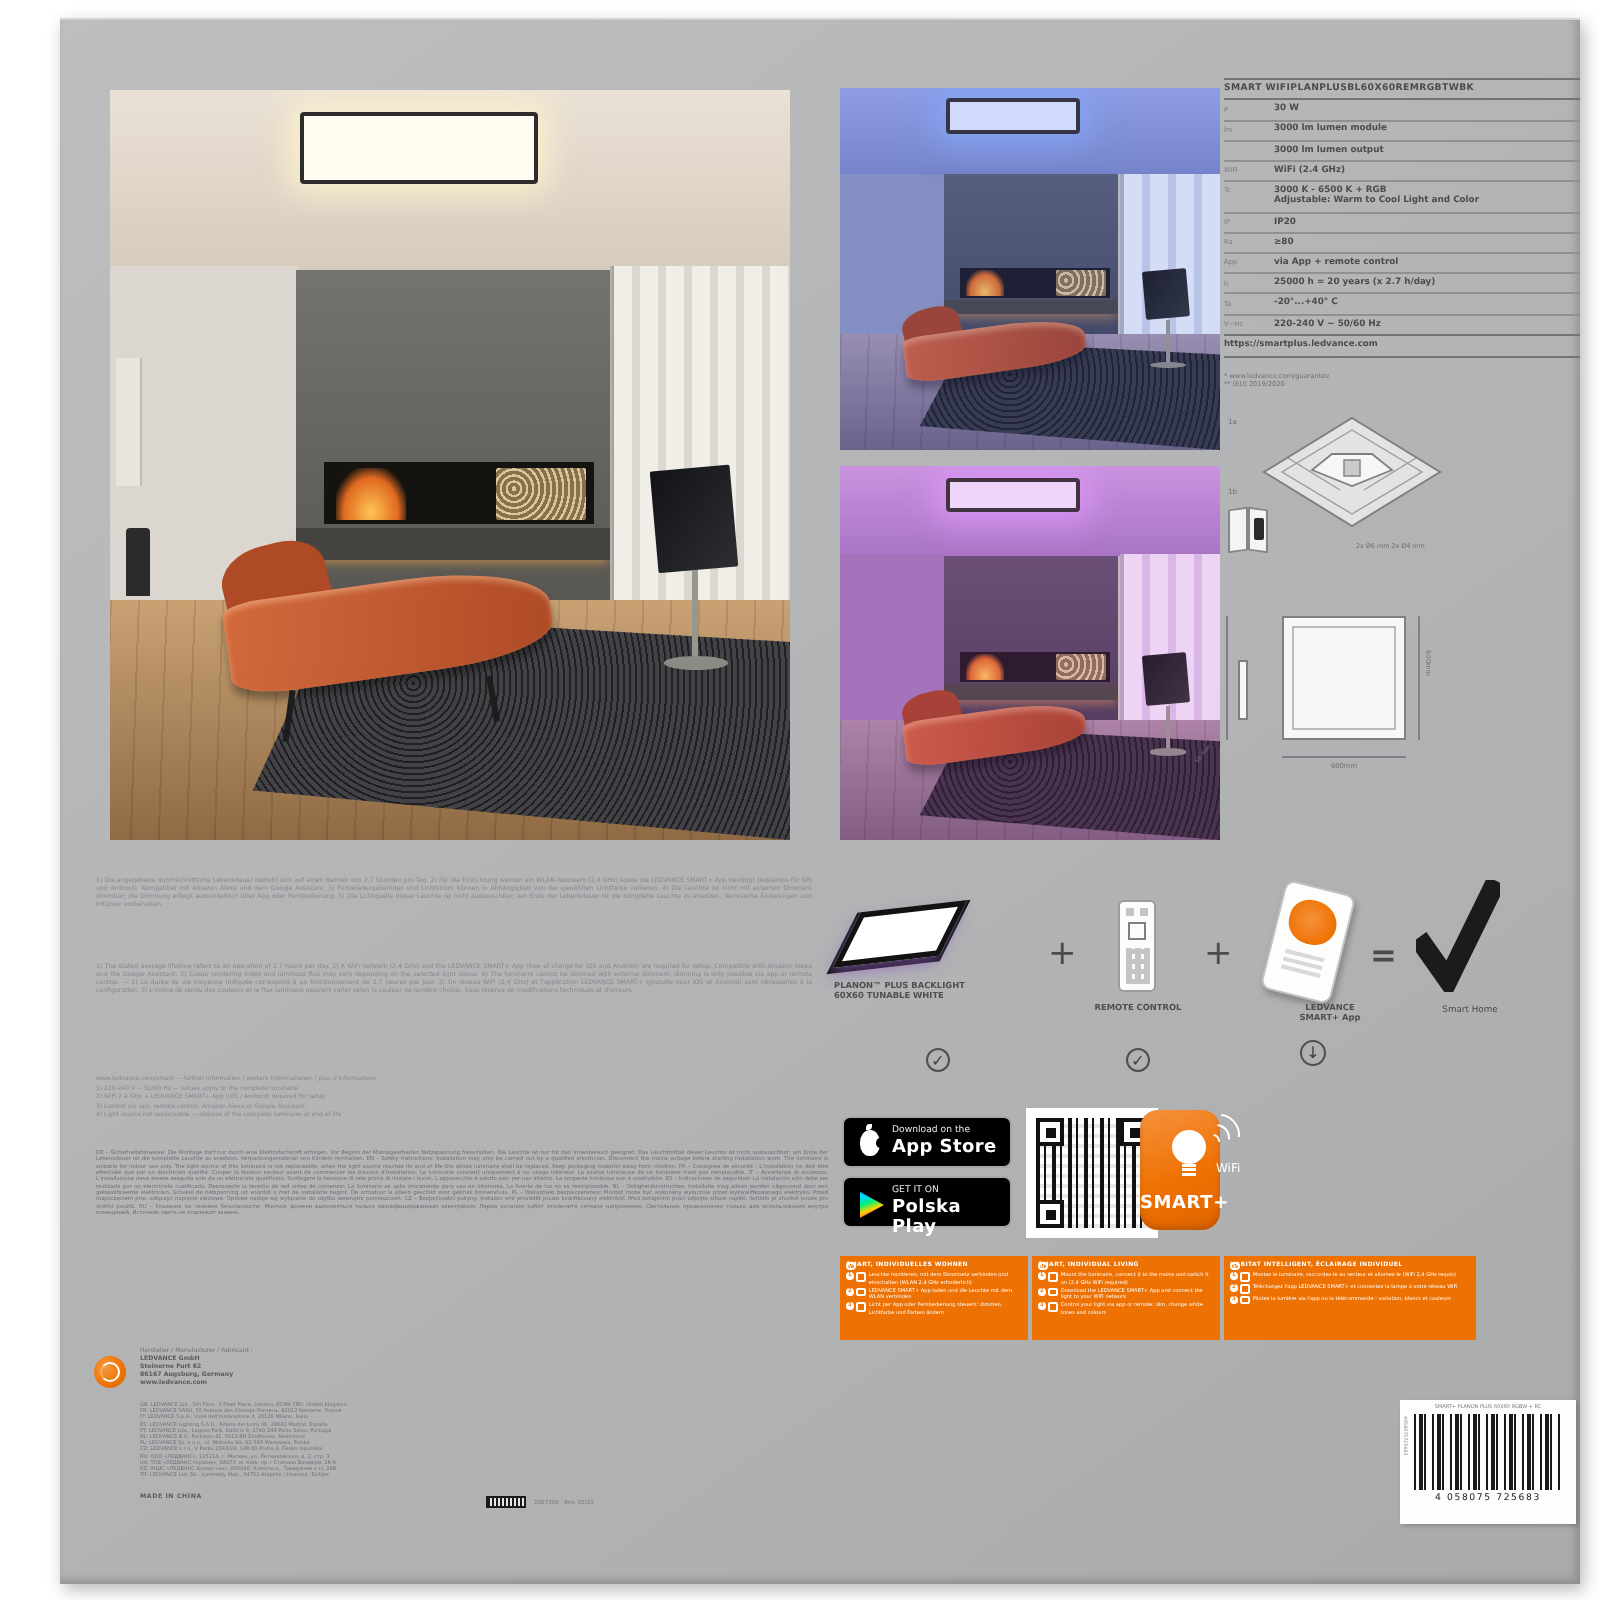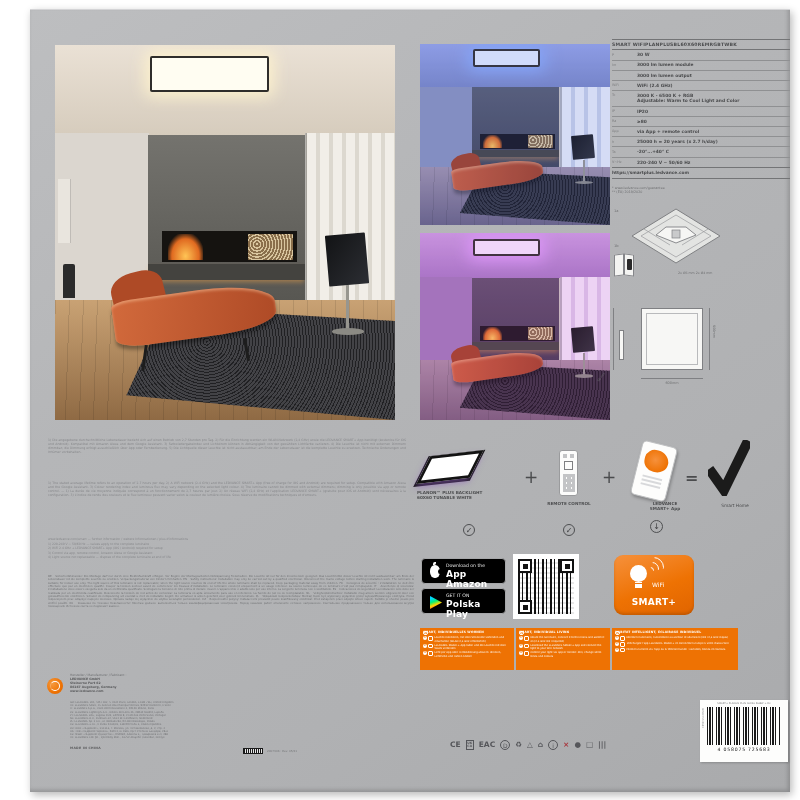--- a/index.html
+++ b/index.html
@@ -124,21 +124,21 @@
   .apple-shape:after{content:"";position:absolute;right:-2px;top:4px;width:4px;height:5px;background:#000;border-radius:50%;}
   .play-shape{left:2px;top:2px;width:12px;height:13px;clip-path:polygon(0 0,100% 50%,0 100%);
               background:linear-gradient(160deg,#00d7fe 18%,#00f076 40%,#ffd500 62%,#ff3a44 85%);}
   #qr{left:483px;top:545px;width:66px;height:65px;background:#fff;}
   #qr .mat{left:5px;top:5px;width:56px;height:55px;
       background-image:repeating-linear-gradient(0deg,#111 0 2px,rgba(0,0,0,0) 2px 5px),repeating-linear-gradient(90deg,#111 0 2px,rgba(255,255,255,.9) 2px 4px,#111 4px 5px,rgba(255,255,255,.9) 5px 8px);
       background-blend-mode:lighten;}
   .qf{width:14px;height:14px;border:2.6px solid #111;background:#fff;}
   .qf:after{content:"";position:absolute;left:2.6px;top:2.6px;width:5.5px;height:5.5px;background:#111;}
   #qf1{left:5px;top:5px;} #qf2{right:5px;top:5px;} #qf3{left:5px;bottom:5px;}
-  #slogo{left:584px;top:546px;width:80px;height:60px;background:linear-gradient(160deg,#f6913c,#ee7203 55%,#e06400);border-radius:9px;box-shadow:inset 0 -2px 3px rgba(0,0,0,.15);}
+  #slogo{left:540px;top:546px;width:40px;height:60px;background:linear-gradient(160deg,#f6913c,#ee7203 55%,#e06400);border-radius:9px;box-shadow:inset 0 -2px 3px rgba(0,0,0,.15);}
   #slogo .bulb{left:16px;top:10px;width:17px;height:17px;background:#fff;border-radius:50%;}
   #slogo .bulb:after{content:"";position:absolute;left:5px;top:17px;width:7px;height:6px;background:#fff;
       -webkit-mask:linear-gradient(#000 0 1.5px,rgba(0,0,0,0) 1.5px 2.2px,#000 2.2px 3.7px,rgba(0,0,0,0) 3.7px 4.4px,#000 4.4px 6px);
       mask:linear-gradient(#000 0 1.5px,rgba(0,0,0,0) 1.5px 2.2px,#000 2.2px 3.7px,rgba(0,0,0,0) 3.7px 4.4px,#000 4.4px 6px);}
   .wave{border:1.8px solid #fff;border-radius:50%;clip-path:polygon(55% -10%,120% -10%,120% 55%,55% 55%);}
   #w1{left:33px;top:12px;width:7px;height:7px;}
   #w2{left:31px;top:7px;width:14px;height:14px;}
   #w3{left:29px;top:2px;width:21px;height:21px;}
   #slogo .wifi-t{left:38px;top:26px;font-size:6px;color:#fff;font-weight:400;}
   #slogo .name-t{left:0;top:42px;width:100%;text-align:center;font-size:9px;font-weight:700;color:#fff;letter-spacing:.3px;}
@@ -363,21 +363,21 @@
   <svg id="c-check" viewBox="0 0 42 56" xmlns="http://www.w3.org/2000/svg">
     <polyline points="4,33 16,50 38,5" fill="none" stroke="#1b1b1b" stroke-width="10" stroke-linecap="square"></polyline>
   </svg>
   <div id="c-lab4" class="combo-label">Smart Home</div>
 
   <div id="b-apple" class="badge">
     <div class="bicon">
         <div class="apple-shape"></div>
       </div>
     <span class="t1">Download on the</span>
-    <span class="t2">App Amazon</span>
+    <span class="t2">App Store</span>
   </div>
   <div id="b-gplay" class="badge">
     <div class="bicon">
         <div class="play-shape"></div>
       </div>
     <span class="t1">GET IT ON</span>
     <span class="t2">Polska Play</span>
   </div>
   <div id="qr">
     <div class="mat"></div>
@@ -473,35 +473,20 @@
 PL: LEDVANCE Sp. z o.o., ul. Wołoska 9A, 02-583 Warszawa, Polska
 CZ: LEDVANCE s.r.o., V Parku 2343/24, 148 00 Praha 4, Česká republika
 RU: ООО «ЛЕДВАНС», 115114, г. Москва, ул. Летниковская, д. 2, стр. 3
 UA: ТОВ «ЛЕДВАНС Україна», 04073, м. Київ, пр-т Степана Бандери, 28-А
 KZ: ЖШС «ЛЕДВАНС Қазақстан», 050040, Алматы қ., Тимирязев к-сі, 28В
 TR: LEDVANCE Ltd. Şti., İçerenköy Mah., 34752 Ataşehir / İstanbul, Türkiye</div>
   <span id="madein">MADE IN CHINA</span>
   <div id="chip"></div>
   <span id="chiplab">2007306 · Rev. 05/21</span>
 
-  <div id="certs">
-    <span>CE</span>
-    <span class="small2 pre">UK
-CA</span>
-    <span>EAC</span>
-    <span class="ring">D</span>
-    <span>♻</span>
-    <span>△</span>
-    <span>⌂</span>
-    <span class="ring">i</span>
-    <span class="red">×</span>
-    <span>●</span>
-    <span>□</span>
-    <span>|||</span>
-  </div>
 
   <div id="barcode">
     <span id="bc-top">SMART+ PLANON PLUS 60X60 RGBW + RC</span>
     <div id="bars"></div>
     <span id="bc-num">4 058075 725683</span>
     <span id="bc-side">4058075725683</span>
   </div>
 
 </div>
 

